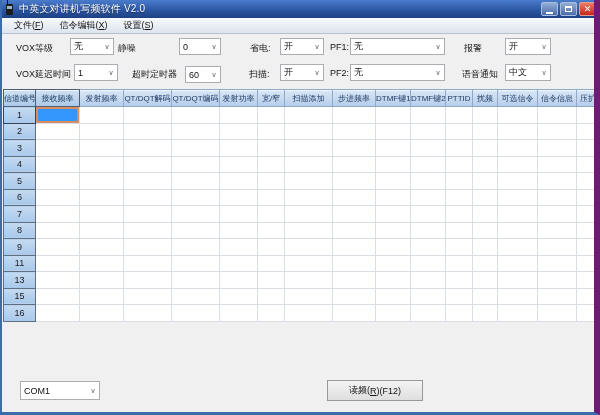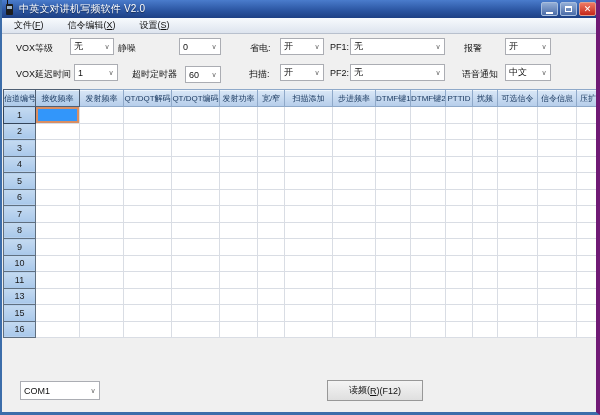--- a/index.html
+++ b/index.html
@@ -1,20 +1,20 @@
 <!DOCTYPE html>
 <html><head>
 <meta charset="utf-8">
 <style>
   * { margin:0; padding:0; box-sizing:border-box; }
   html,body { width:600px; height:415px; }
   body { font-family:"Liberation Sans","DejaVu Sans",sans-serif; font-size:9px; background:#888; }
 
   .window { position:relative; width:600px; height:415px; background:#f0f0f0;
-            border-left:2px solid #3c6daa; border-right:4px solid #701a75; border-bottom:3px solid #3c6daa; overflow:hidden; }
+            border-left:2px solid #3c6daa; border-right:6px solid #701a75; border-bottom:3px solid #3c6daa; overflow:hidden; }
 
   
   .titlebar { position:absolute; left:-2px; top:0; width:600px; height:18px;
               background:linear-gradient(#4a7ccc,#2a54a0 60%,#1d4084); display:flex; align-items:center; }
   .app-icon { position:relative; width:7px; height:11px; margin-left:6px; background:#1d1d1d; border-radius:1px; }
   .app-icon::before { content:""; position:absolute; left:1px; top:-4px; width:1px; height:4px; background:#111; }
   .app-icon::after { content:""; position:absolute; left:1px; top:2px; width:5px; height:3px; background:#9fb6cc; }
   .title { color:#ffffff; margin-left:6px; font-size:10px; letter-spacing:.2px;
            text-shadow:0 1px 1px rgba(0,0,0,.5); white-space:nowrap; }
   .winbtns { position:absolute; right:4px; top:2px; display:flex; }
@@ -22,21 +22,21 @@
             display:flex; align-items:center; justify-content:center; cursor:default;
             background:linear-gradient(#93aed6,#4a6ca8); }
   .winbtn.close { background:linear-gradient(#ee7a64,#c5271a); border-color:#e0a090; }
   .glyph-min { width:7px; height:2px; background:#fff; margin-top:7px; }
   .glyph-max { width:7px; height:6px; border:1px solid #fff; border-top-width:2px; }
   .glyph-close { color:#fff; font-size:9px; font-weight:bold; line-height:1; }
 
   
   .menubar { position:absolute; left:-2px; top:18px; width:600px; height:16px;
              background:linear-gradient(#f7fafd,#dde4ee); border-bottom:1px solid #b8c0cd;
-             display:flex; align-items:center; padding-left:6px;gap:8px; }
+             display:flex; align-items:center; padding-left:6px; }
   .menu-item { padding:2px 8px; color:#111; white-space:nowrap; }
 
   
   .lbl { position:absolute; color:#111; white-space:nowrap; }
   .combo { position:absolute; height:17px; background:#fff; border:1px solid #abadb3;
            display:flex; align-items:center; }
   .combo-val { flex:1; padding-left:3px; color:#111; overflow:hidden; white-space:nowrap; }
   .combo-arrow { width:12px; text-align:center; color:#666; font-size:7px; }
 
   #lb-vox{left:14px;top:42px}  #cb-vox{left:68px;top:38px;width:44px}
@@ -331,38 +331,20 @@
           <td></td>
           <td></td>
           <td></td>
           <td></td>
           <td></td>
           <td></td>
           <td></td>
           <td></td>
         </tr>
         <tr>
-          <th class="rowhdr">10</th>
-          <td></td>
-          <td></td>
-          <td></td>
-          <td></td>
-          <td></td>
-          <td></td>
-          <td></td>
-          <td></td>
-          <td></td>
-          <td></td>
-          <td></td>
-          <td></td>
-          <td></td>
-          <td></td>
-          <td></td>
-        </tr>
-        <tr>
           <th class="rowhdr">11</th>
           <td></td>
           <td></td>
           <td></td>
           <td></td>
           <td></td>
           <td></td>
           <td></td>
           <td></td>
           <td></td>

